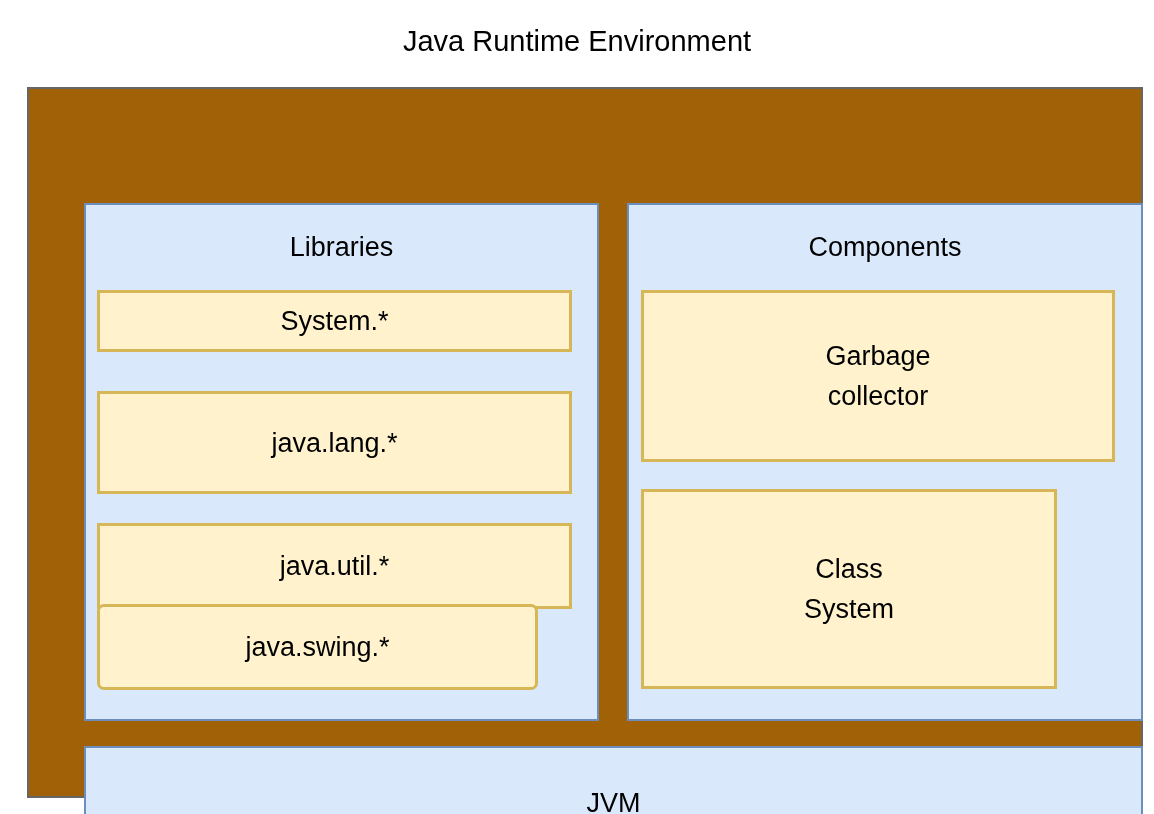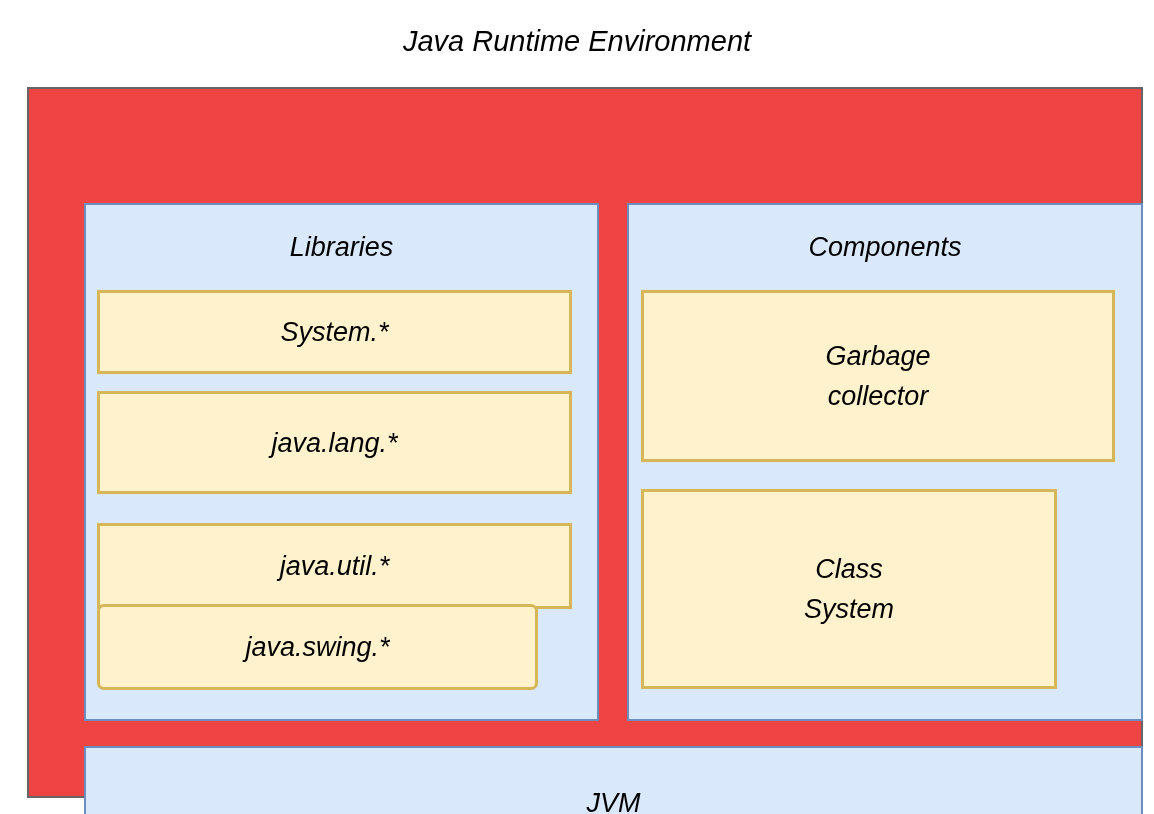--- a/index.html
+++ b/index.html
@@ -1,15 +1,15 @@
 <!DOCTYPE html>
 <html><head>
 <meta charset="utf-8">
 <style>
-  * { margin: 0; padding: 0; box-sizing: border-box; font-style: italic; }
+  * { margin: 0; padding: 0; box-sizing: border-box; }
   html, body {
     background: #ffffff;
     font-family: "Liberation Sans", "DejaVu Sans", sans-serif;
     color: #000000;
   }
   .canvas {
     position: relative;
     width: 1154px;
     height: 814px;
     background: #ffffff;
@@ -24,21 +24,21 @@
     font-size: 29px;
     line-height: 33px;
     color: #000000;
   }
   .outer-box {
     position: absolute;
     left: 27px;
     top: 87px;
     width: 1116px;
     height: 711px;
-    background: #ef4444;
+    background: #a16207;
     border: 2px solid #666666;
   }
   .group-box {
     position: absolute;
     background: #dae8fc;
     border: 2px solid #6c8ebf;
   }
   .group-libraries  { left: 55px;  top: 114px; width: 515px;  height: 518px; }
   .group-components { left: 598px; top: 114px; width: 516px;  height: 518px; }
   .group-jvm {
@@ -55,21 +55,21 @@
   .item-box {
     position: absolute;
     background: #fff2cc;
     border: 3px solid #d6b656;
     display: flex; align-items: center; justify-content: center;
     text-align: center;
     font-size: 27px;
     line-height: 40px;
   }
   
-  .item-system { left: 11px; top: 85px;  width: 475px; height: 84px; }
+  .item-system { left: 11px; top: 85px;  width: 475px; height: 62px; }
   .item-lang   { left: 11px; top: 186px; width: 475px; height: 103px; }
   .item-util   { left: 11px; top: 291px; width: 475px; height: 86px; margin-top: 27px; }
   .item-swing  { left: 11px; top: 399px; width: 441px; height: 86px; border-radius: 7px; }
   
   .item-garbage { left: 12px; top: 85px;  width: 474px; height: 172px; }
   .item-classloader { left: 12px; top: 284px; width: 416px; height: 200px; }
 </style>
 </head>
 <body>
 

